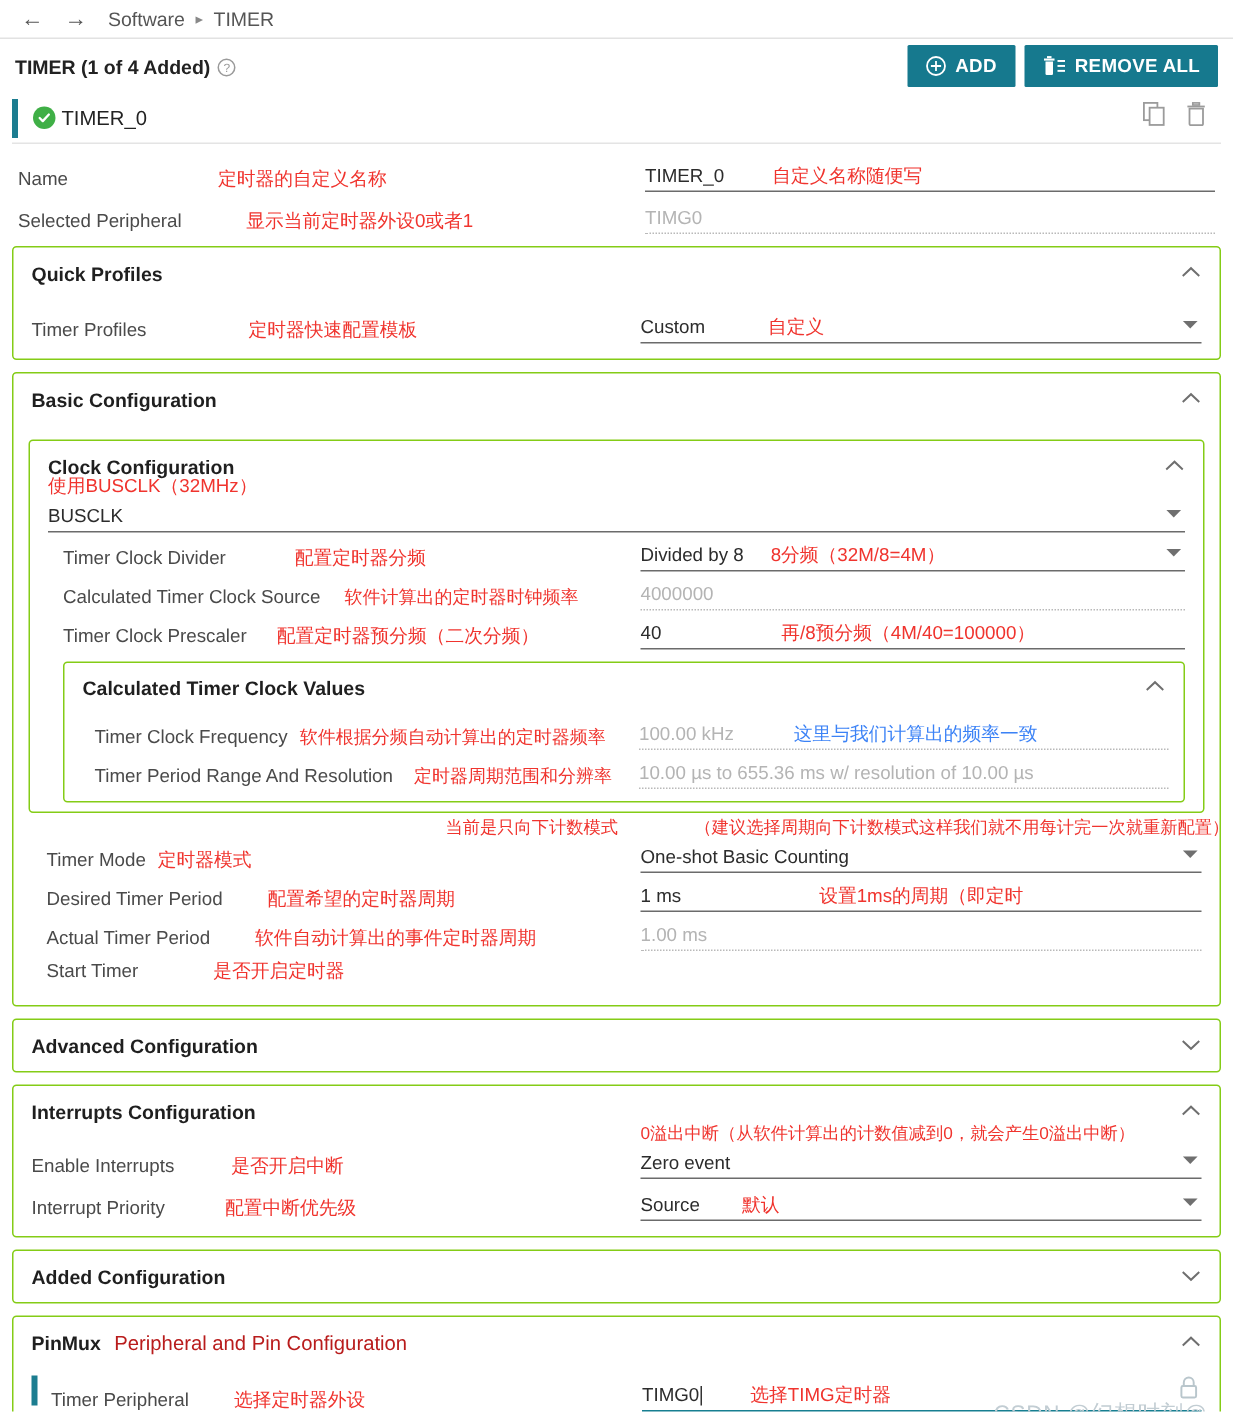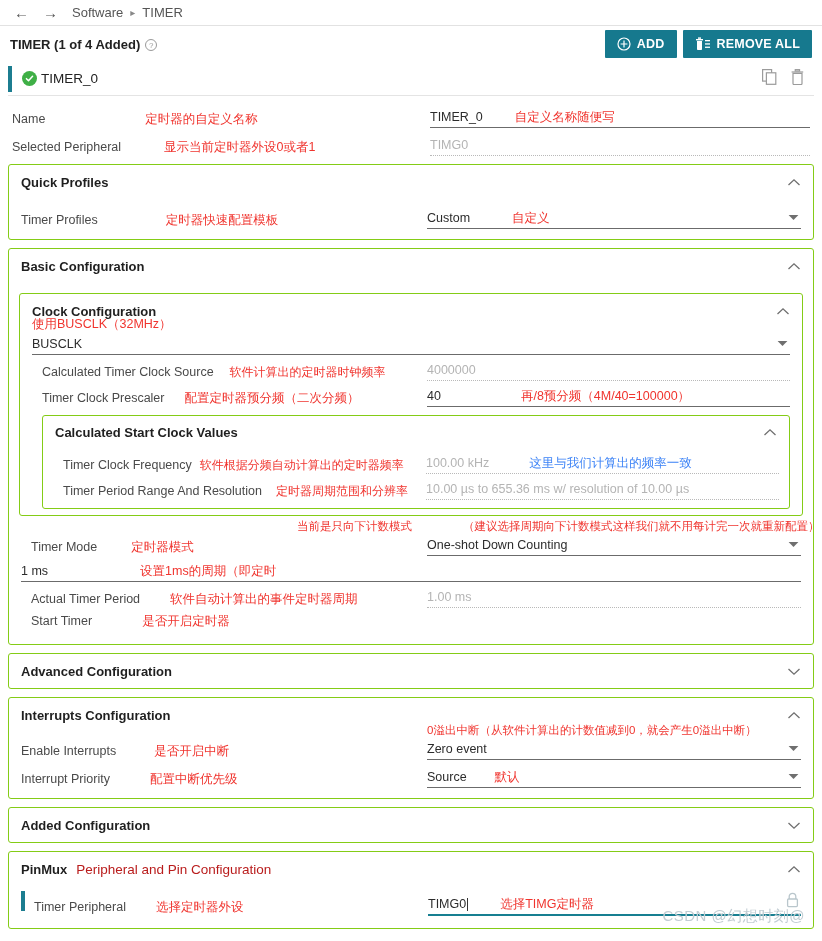--- a/index.html
+++ b/index.html
@@ -332,20 +332,37 @@
             <span>BUSCLK</span>
           </div>
           <span class="chev-dn">
             <svg width="11" height="7" viewBox="0 0 11 7">
                 <path d="M0.6 1L5.5 6L10.4 1" fill="#6f6f6f"></path>
               </svg>
           </span>
         </div>
       </div>
 
+      <div class="field" style="height:26px;">
+        <div class="lcol" style="flex-basis:395px;width:395px;padding-left:10px;">
+          <span class="row-label">Timer Clock Divider</span>
+          <span class="note" style="margin-left:38px;">配置定时器分频</span>
+        </div>
+        <div class="vcol">
+          <div class="underline-input">
+            <span>Divided by 8</span>
+            <span class="note" style="margin-left:18px;">8分频（32M/8=4M）</span>
+          </div>
+          <span class="chev-dn">
+            <svg width="11" height="7" viewBox="0 0 11 7">
+                <path d="M0.6 1L5.5 6L10.4 1" fill="#6f6f6f"></path>
+              </svg>
+          </span>
+        </div>
+      </div>
 
       <div class="field" style="height:26px;">
         <div class="lcol" style="flex-basis:395px;width:395px;padding-left:10px;">
           <span class="row-label">Calculated Timer Clock Source</span>
           <span class="note note-sm" style="margin-left:8px;">软件计算出的定时器时钟频率</span>
         </div>
         <div class="vcol">
           <div class="underline-input disabled">4000000</div>
         </div>
       </div>
@@ -358,21 +375,21 @@
         <div class="vcol">
           <div class="underline-input">
             <span>40</span>
             <span class="note" style="margin-left:80px;">再/8预分频（4M/40=100000）</span>
           </div>
         </div>
       </div>
 
       <div class="panel nested" style="margin:8px 0 2px 10px;">
         <div class="panel-head" style="height:32px;">
-          <span class="panel-title">Calculated Start Clock Values</span>
+          <span class="panel-title">Calculated Timer Clock Values</span>
           <span class="panel-chev">
             <svg width="14" height="9" viewBox="0 0 14 9">
                 <path d="M1.5 7L7 1.8L12.5 7" fill="none" stroke="#6f6f6f" stroke-width="1.3"></path>
               </svg>
           </span>
         </div>
         <div class="panel-body" style="padding:0 10px 8px 10px;">
           <div class="field" style="height:26px;">
             <div class="lcol" style="flex-basis:373px;width:373px;padding-left:10px;">
               <span class="row-label">Timer Clock Frequency</span>
@@ -397,37 +414,41 @@
         </div>
       </div>
 
     </div>
   </div>
 
   <div class="panel-body" style="padding:0 12px 10px 12px;">
     <div class="field" style="height:30px;">
       <div class="lcol" style="flex-basis:406px;width:406px;padding-left:10px;">
         <span class="row-label">Timer Mode</span>
-        <span class="note" style="margin-left:26px;">定时器模式</span>
+        <span class="note" style="">定时器模式</span>
       </div>
       <div class="vcol">
         <span class="note note-xs" style="position:absolute;left:-130px;bottom:21px;">当前是只向下计数模式</span>
         <span class="note note-xs" style="position:absolute;left:36px;bottom:21px;">（建议选择周期向下计数模式这样我们就不用每计完一次就重新配置）</span>
         <div class="underline-input">
-          <span>One-shot Down Counting</span>
+          <span>One-shot Basic Counting</span>
         </div>
         <span class="chev-dn">
           <svg width="11" height="7" viewBox="0 0 11 7">
               <path d="M0.6 1L5.5 6L10.4 1" fill="#6f6f6f"></path>
             </svg>
         </span>
       </div>
     </div>
 
     <div class="field" style="height:26px;">
+      <div class="lcol" style="flex-basis:406px;width:406px;padding-left:10px;">
+        <span class="row-label">Desired Timer Period</span>
+        <span class="note" style="margin-left:22px;">配置希望的定时器周期</span>
+      </div>
       <div class="vcol">
         <div class="underline-input">
           <span>1 ms</span>
           <span class="note" style="margin-left:92px;">设置1ms的周期（即定时</span>
         </div>
       </div>
     </div>
 
     <div class="field" style="height:26px;">
       <div class="lcol" style="flex-basis:406px;width:406px;padding-left:10px;">

